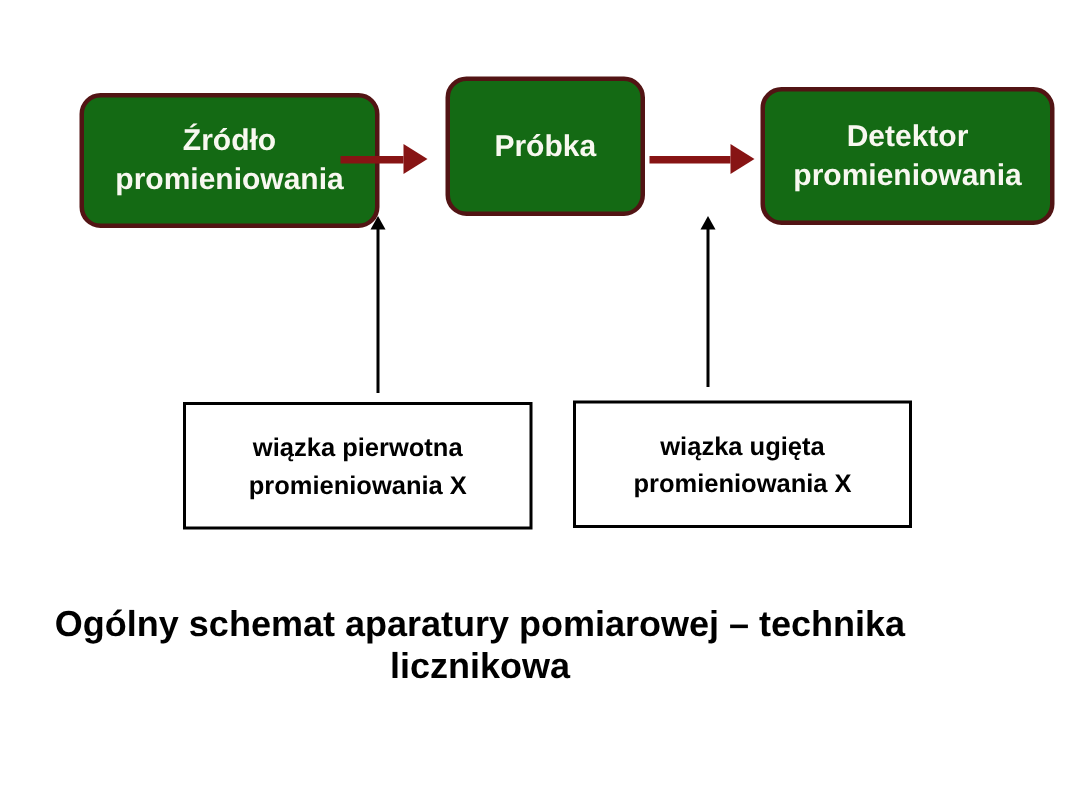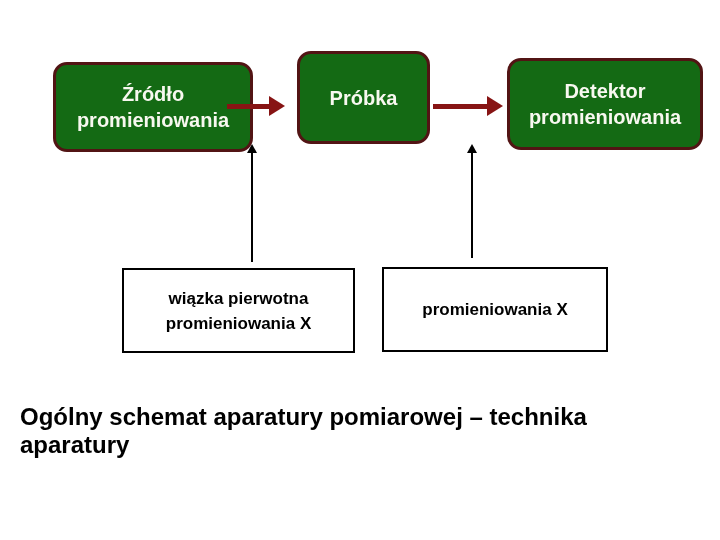--- a/index.html
+++ b/index.html
@@ -90,20 +90,21 @@
   }
   .lbox-primary    { left: 122px; top: 268px; width: 233px; height: 85px; }
   .lbox-diffracted { left: 382px; top: 267px; width: 226px; height: 85px; }
 
   
   .caption {
     position: absolute;
     left: 20px;
     top: 403px;
     width: 600px;
+    text-align: center;
     color: var(--caption-text, #000000);
     font-weight: bold;
     font-size: 24px;
     line-height: 28px;
   }
 </style>
 </head>
 <body>
 
 <div class="slide">
@@ -133,21 +134,22 @@
 
   <div class="vhead vhead-2"></div>
   <div class="vline vline-2"></div>
 
   <div class="lbox lbox-primary">
     <div>wiązka pierwotna</div>
     <div>promieniowania X</div>
   </div>
 
   <div class="lbox lbox-diffracted">
+    <div>wiązka ugięta</div>
     <div>promieniowania X</div>
   </div>
 
   <div class="caption">
     <div>Ogólny schemat aparatury pomiarowej – technika</div>
-    <div>aparatury</div>
+    <div>licznikowa</div>
   </div>
 
 </div>
 
 </body></html>

